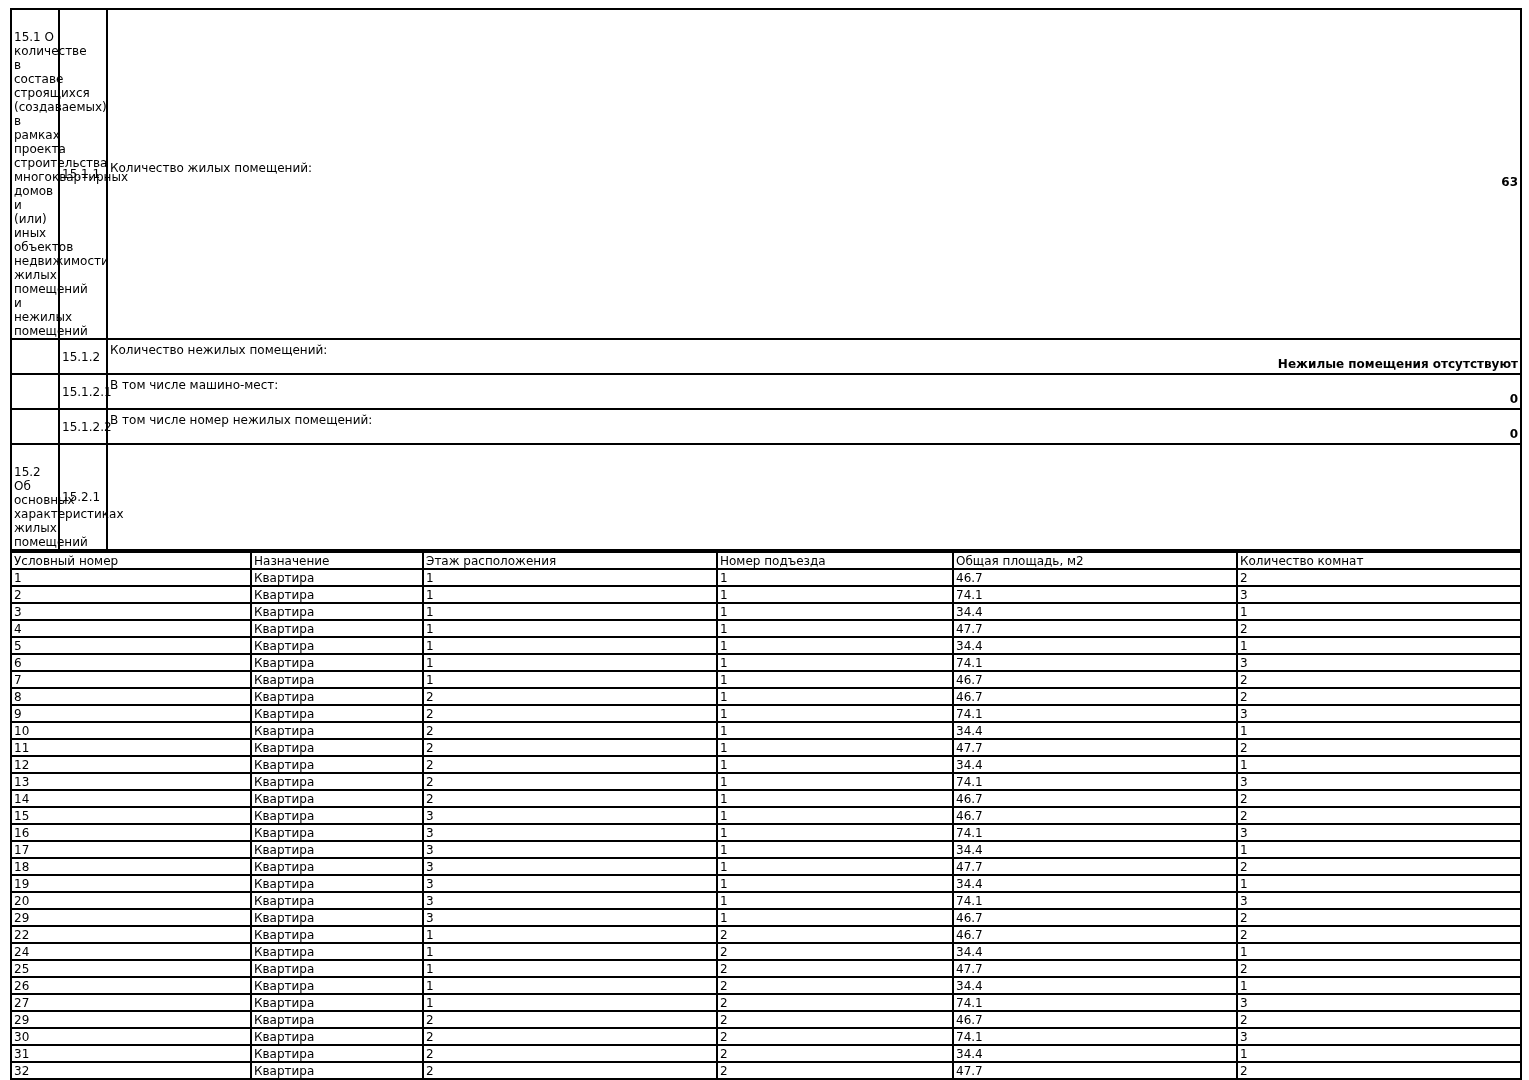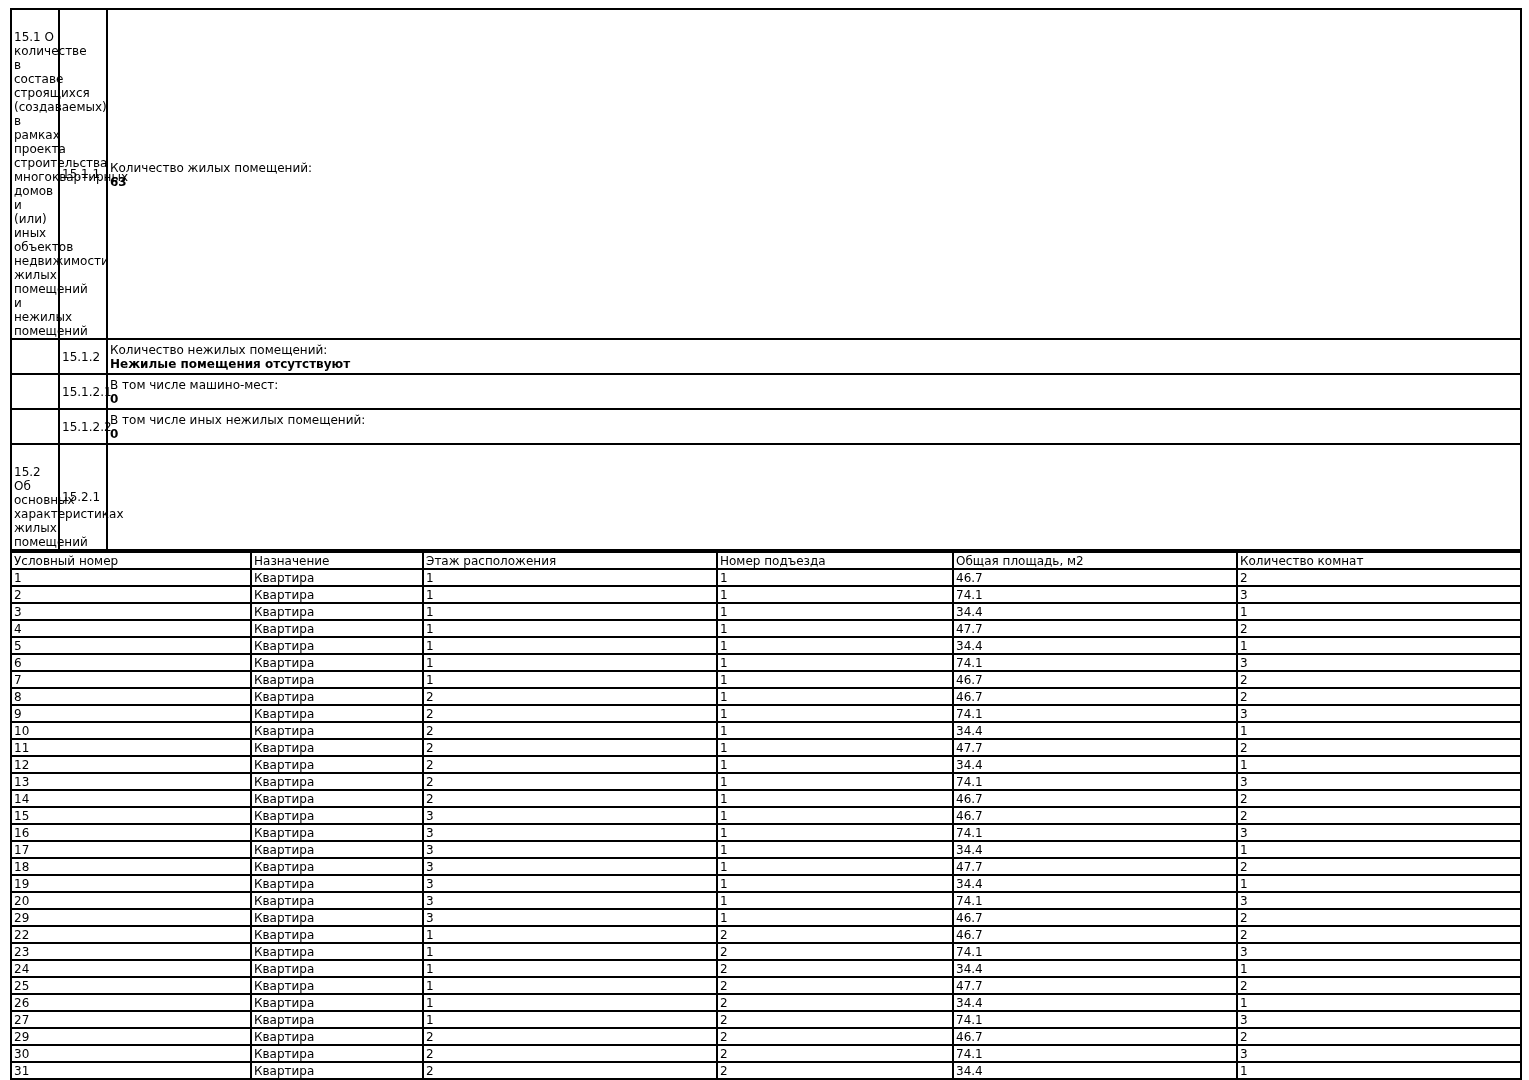--- a/index.html
+++ b/index.html
@@ -39,20 +39,21 @@
   .summary-table .content-cell {
     vertical-align: middle;
     padding-top: 3px;
     padding-bottom: 2px;
   }
   .summary-table .row-15-1-1 { height: 293px; }
   .summary-table .row-small  { height: 31px; margin-left: 40px; }
   .summary-table .row-15-2-1 { height: 84px; margin-top: 42px; }
   .field-value {
     font-weight: bold;
+    text-align: right;
   }
   
   .apartments-table tr { height: 17px; }
   .apartments-table th,
   .apartments-table td {
     white-space: nowrap;
     overflow: hidden;
   }
 </style>
 </head>
@@ -106,21 +107,21 @@
     <td class="code-cell">15.1.2.1</td>
     <td class="content-cell">
       <div class="field-label">В том числе машино-мест:</div>
       <div class="field-value">0</div>
     </td>
   </tr>
   <tr class="row-small">
     <td class="section-cell"></td>
     <td class="code-cell">15.1.2.2</td>
     <td class="content-cell">
-      <div class="field-label">В том числе иных нежилых помещений:</div>
+      <div class="field-label">В том числе номер нежилых помещений:</div>
       <div class="field-value">0</div>
     </td>
   </tr>
   <tr class="row-15-2-1">
     <td class="section-cell">15.2
 Об
 основных
 характеристиках
 жилых
 помещений</td>
@@ -320,28 +321,20 @@
   </tr>
       <tr>
     <td>22</td>
     <td>Квартира</td>
     <td>1</td>
     <td>2</td>
     <td>46.7</td>
     <td>2</td>
   </tr>
       <tr>
-    <td>23</td>
-    <td>Квартира</td>
-    <td>1</td>
-    <td>2</td>
-    <td>74.1</td>
-    <td>3</td>
-  </tr>
-      <tr>
     <td>24</td>
     <td>Квартира</td>
     <td>1</td>
     <td>2</td>
     <td>34.4</td>
     <td>1</td>
   </tr>
       <tr>
     <td>25</td>
     <td>Квартира</td>

